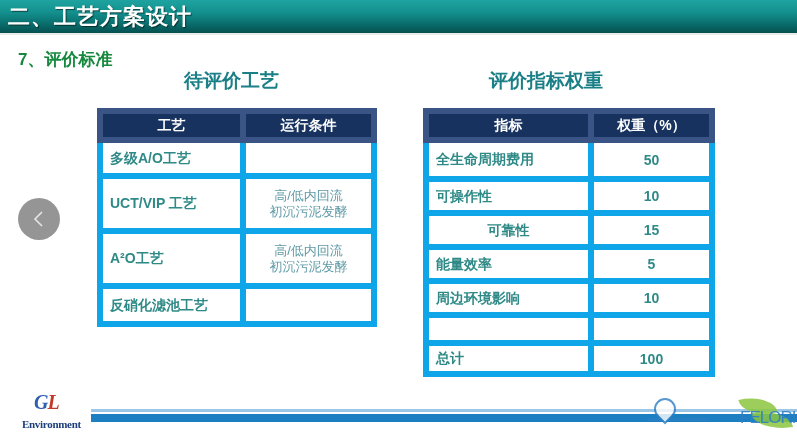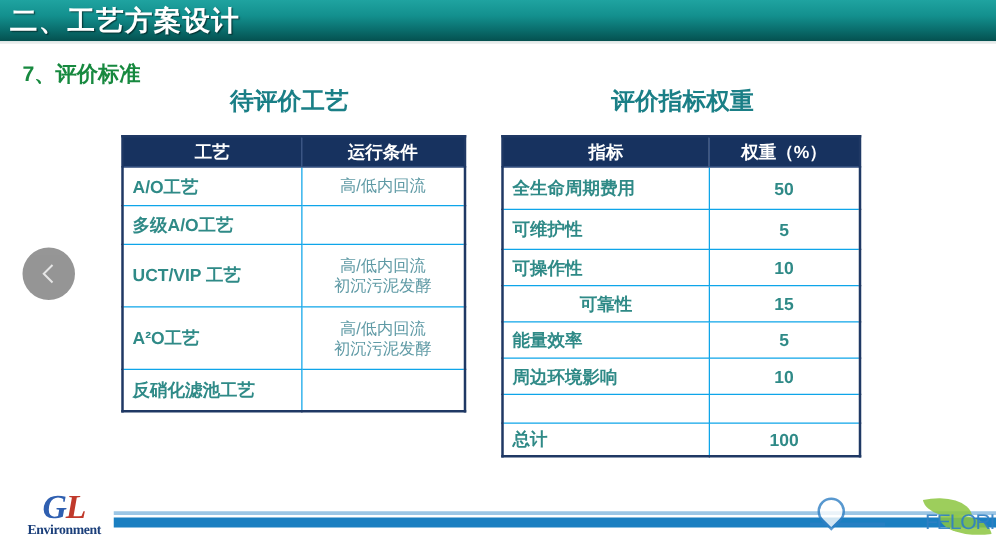--- a/index.html
+++ b/index.html
@@ -68,21 +68,21 @@
   
   .data-table {
     position: absolute;
     border-collapse: collapse;
     background: #ffffff;
     border: 2px solid #1f3864;
     table-layout: fixed;
   }
   .data-table th,
   .data-table td {
-    border: 1px solid #0ea5e9;
+    border: 6px solid #0ea5e9;
     padding: 0 7px;
     vertical-align: middle;
   }
   .data-table thead th {
     background: #17325f;
     color: #ffffff;
     font-size: 14px;
     font-weight: bold;
     text-align: center;
     border-color: #3a5585;
@@ -108,21 +108,21 @@
     font-size: 14px;
     font-weight: bold;
     text-align: center;
     border-radius: 12px;
   }
 
   #table-process { left: 97px; top: 108px; width: 274px; }
   #table-process colgroup col:nth-child(1) { width: 143px; }
   #table-process colgroup col:nth-child(2) { width: 131px; }
 
-  #table-weight { left: 401px; top: 108px; width: 286px; }
+  #table-weight { left: 423px; top: 108px; width: 286px; }
   #table-weight colgroup col:nth-child(1) { width: 165px; }
   #table-weight colgroup col:nth-child(2) { width: 121px; }
 
   
   #prev-button {
     position: absolute;
     left: 18px;
     top: 198px;
     width: 42px;
     height: 42px;
@@ -154,21 +154,21 @@
     left: 22px;
     top: 392px;
     width: 76px;
     height: 42px;
   }
   #gl-logo-mark {
     position: absolute;
     left: 12px;
     top: 0;
     font-family: "Liberation Serif", "DejaVu Serif", serif;
-    font-size: 27px;
+    font-size: 20px;
     font-weight: bold;
     font-style: italic;
     line-height: 1;
     letter-spacing: -1px;
   }
   #gl-logo-g { color: #2f5fb0; }
   #gl-logo-l { color: #c0392b; }
   #gl-logo-word {
     position: absolute;
     left: 0;
@@ -262,24 +262,20 @@
       <col>
     </colgroup>
   <thead>
     <tr>
       <th>工艺</th>
       <th>运行条件</th>
     </tr>
   </thead>
   <tbody id="process-body">
       <tr>
-        <td class="c-name" style="height: 30px;">A/O工艺</td>
-        <td class="c-cond" style="height: 30px;">高/低内回流</td>
-      </tr>
-      <tr>
         <td class="c-name" style="height: 30px;">多级A/O工艺</td>
         <td class="c-cond" style="height: 30px;"></td>
       </tr>
       <tr>
         <td class="c-name" style="height: 49px;">UCT/VIP 工艺</td>
         <td class="c-cond" style="height: 49px;">高/低内回流<br>初沉污泥发酵</td>
       </tr>
       <tr>
         <td class="c-name" style="height: 49px;">A²O工艺</td>
         <td class="c-cond" style="height: 49px;">高/低内回流<br>初沉污泥发酵</td>
@@ -301,24 +297,20 @@
       <th>指标</th>
       <th>权重（%）</th>
     </tr>
   </thead>
   <tbody id="weight-body">
       <tr>
         <td class="c-name" style="height: 33px;">全生命周期费用</td>
         <td class="c-val" style="height: 33px;">50</td>
       </tr>
       <tr>
-        <td class="c-name" style="height: 31px;">可维护性</td>
-        <td class="c-val" style="height: 31px;">5</td>
-      </tr>
-      <tr>
         <td class="c-name" style="height: 28px;">可操作性</td>
         <td class="c-val" style="height: 28px;">10</td>
       </tr>
       <tr>
         <td class="c-name" style="height: 28px; text-align: center;">可靠性</td>
         <td class="c-val" style="height: 28px;">15</td>
       </tr>
       <tr>
         <td class="c-name" style="height: 28px;">能量效率</td>
         <td class="c-val" style="height: 28px;">5</td>

